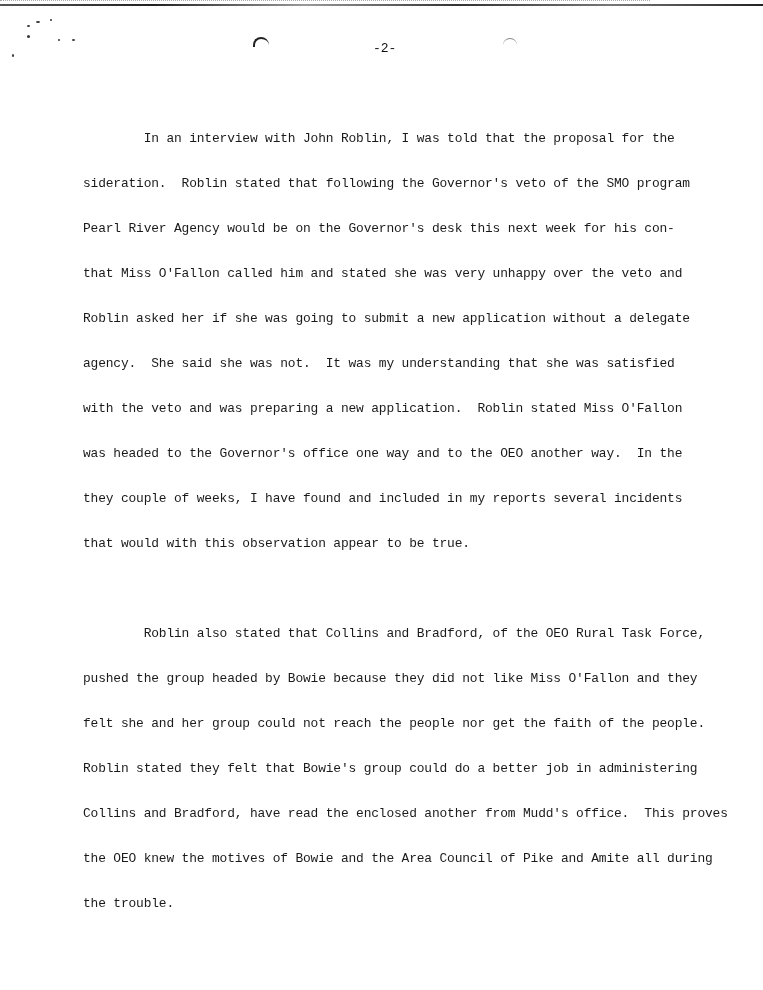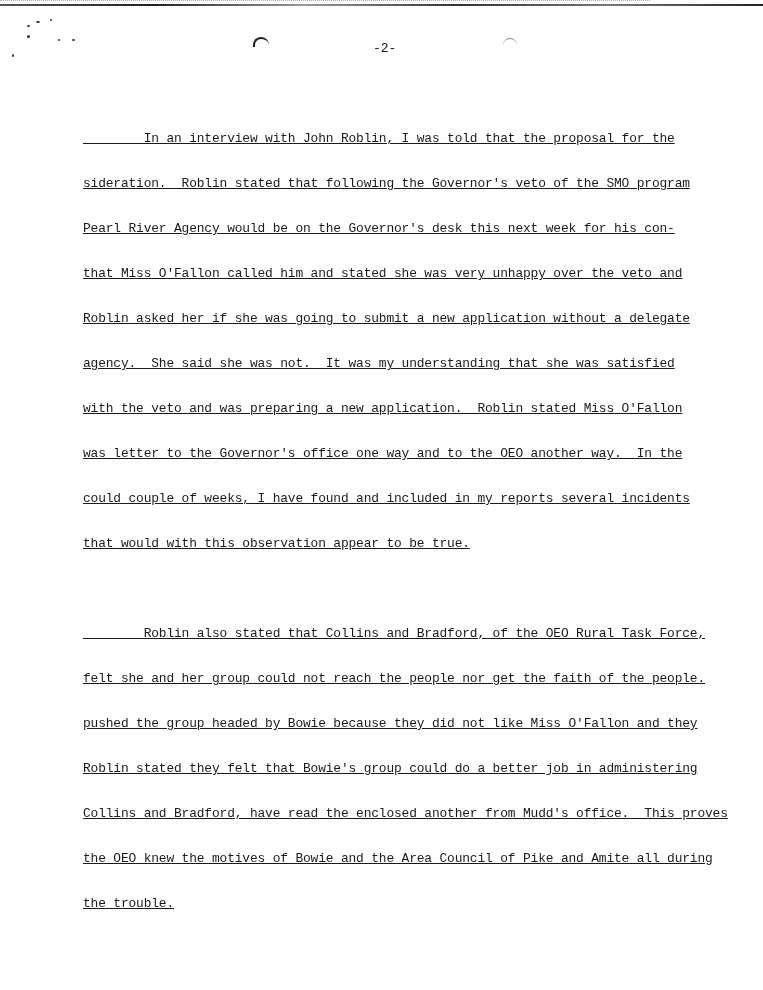--- a/index.html
+++ b/index.html
@@ -5,21 +5,21 @@
     html, body { margin: 0; padding: 0; background: #ffffff; }
     body { width: 763px; height: 990px; position: relative; overflow: hidden; }
     .top-rule { position: absolute; left: 0; top: 4px; width: 763px; height: 2px; background: linear-gradient(to right, #555 0%, #222 20%, #999 40%, #333 60%, #777 80%, #222 100%); }
     .top-dots { position: absolute; left: 0; top: 0; width: 650px; height: 1px; border-top: 1px dotted #aaa; }
     .speck { position: absolute; background: #333; border-radius: 50%; }
     .mark-arc { position: absolute; border-top: 2px solid #222; border-left: 2px solid #222; border-radius: 14px 14px 0 0; width: 14px; height: 8px; }
     .mark-arc.faint { border-color: #888; border-width: 1px; border-left: none; border-radius: 12px 12px 0 0; }
     .page-number { position: absolute; top: 41px; left: 373px; font-family: "Liberation Mono", monospace; font-size: 13px; color: #111; }
     .doc { position: absolute; left: 83px; top: 101px; width: 640px; font-family: "Liberation Mono", "DejaVu Sans Mono", monospace; font-size: 12.9px; line-height: 15px; color: #1a1a1a; letter-spacing: -0.15px; }
     .para { margin: 0 0 15px 0; white-space: pre; }
-    .line { display: block; text-decoration: underline; }
+    .line { display: block; }
   </style>
 </head>
 <body>
 
 <div class="top-dots"></div>
 <div class="top-rule"></div>
 
 <div class="speck" style="left:27px;top:25px;width:3px;height:2px;"></div>
 <div class="speck" style="left:36px;top:21px;width:4px;height:2px;"></div>
 <div class="speck" style="left:50px;top:19px;width:2px;height:2px;"></div>
@@ -35,27 +35,27 @@
 
 <div class="doc">
   <div class="para">
     <span class="line">        In an interview with John Roblin, I was told that the proposal for the</span>
     <span class="line">sideration.  Roblin stated that following the Governor's veto of the SMO program</span>
     <span class="line">Pearl River Agency would be on the Governor's desk this next week for his con-</span>
     <span class="line">that Miss O'Fallon called him and stated she was very unhappy over the veto and</span>
     <span class="line">Roblin asked her if she was going to submit a new application without a delegate</span>
     <span class="line">agency.  She said she was not.  It was my understanding that she was satisfied</span>
     <span class="line">with the veto and was preparing a new application.  Roblin stated Miss O'Fallon</span>
-    <span class="line">was letter to the Governor's office one way and to the OEO another way.  In the</span>
-    <span class="line">could couple of weeks, I have found and included in my reports several incidents</span>
+    <span class="line">was headed to the Governor's office one way and to the OEO another way.  In the</span>
+    <span class="line">they couple of weeks, I have found and included in my reports several incidents</span>
     <span class="line">that would with this observation appear to be true.</span>
   </div>
   <div class="para">
     <span class="line">        Roblin also stated that Collins and Bradford, of the OEO Rural Task Force,</span>
+    <span class="line">pushed the group headed by Bowie because they did not like Miss O'Fallon and they</span>
     <span class="line">felt she and her group could not reach the people nor get the faith of the people.</span>
-    <span class="line">pushed the group headed by Bowie because they did not like Miss O'Fallon and they</span>
     <span class="line">Roblin stated they felt that Bowie's group could do a better job in administering</span>
     <span class="line">Collins and Bradford, have read the enclosed another from Mudd's office.  This proves</span>
     <span class="line">the OEO knew the motives of Bowie and the Area Council of Pike and Amite all during</span>
     <span class="line">the trouble.</span>
   </div>
 
 </div>
 
 </body></html>

